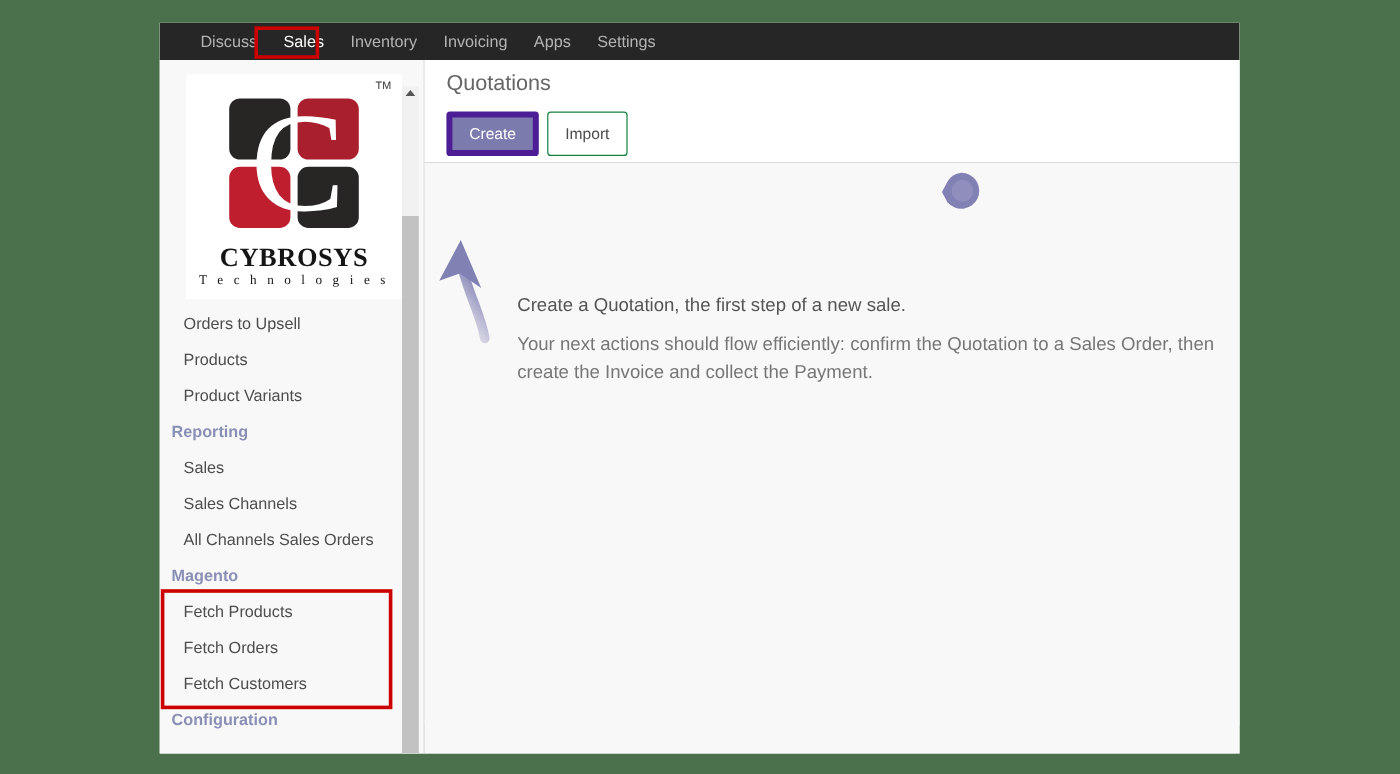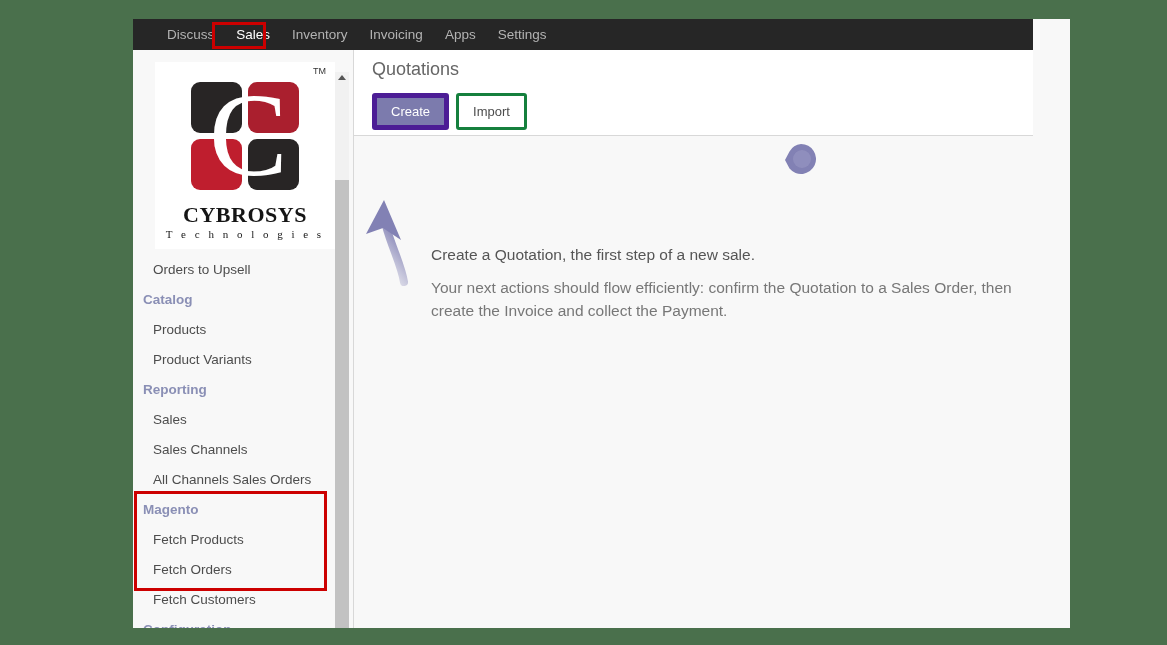--- a/index.html
+++ b/index.html
@@ -17,21 +17,20 @@
 
   
   #app-window {
     position: absolute;
     left: 133px;
     top: 19px;
     width: 900px;
     height: 609px;
     background: #f8f8f8;
     overflow: hidden;
-    padding-left: 37px;
   }
 
   
   #top-menu {
     position: absolute;
     left: 0;
     top: 0;
     width: 900px;
     height: 31px;
     background: #262626;
@@ -257,21 +256,21 @@
     border: 5px solid #4c1d95;
     border-radius: 3px;
     padding: 6px 14px;
     cursor: pointer;
     line-height: 15px;
   }
   #import-btn {
     background: #ffffff;
     color: #4c4c4c;
     font-size: 13px;
-    border: 3px solid #15803d;
+    border: 1px solid #15803d;
     border-radius: 3px;
     padding: 6px 14px;
     margin-left: 7px;
     cursor: pointer;
     line-height: 15px;
   }
 
   
   #empty-state {
     position: absolute;
@@ -342,21 +341,20 @@
           <div id="logo-c">C</div>
         </div>
         <div id="logo-tm">TM</div>
         <div id="logo-name">CYBROSYS</div>
         <div id="logo-sub">T e c h n o l o g i e s</div>
       </div>
 
       <div id="sidebar-menu">
         <div class="nav-link">Orders to Upsell</div>
 
-        <div class="nav-header">Catalog</div>
         <div class="nav-link">Products</div>
         <div class="nav-link">Product Variants</div>
 
         <div class="nav-header">Reporting</div>
         <div class="nav-link">Sales</div>
         <div class="nav-link">Sales Channels</div>
         <div class="nav-link">All Channels Sales Orders</div>
 
         <div class="nav-header">Magento</div>
         <div class="nav-link">Fetch Products</div>

